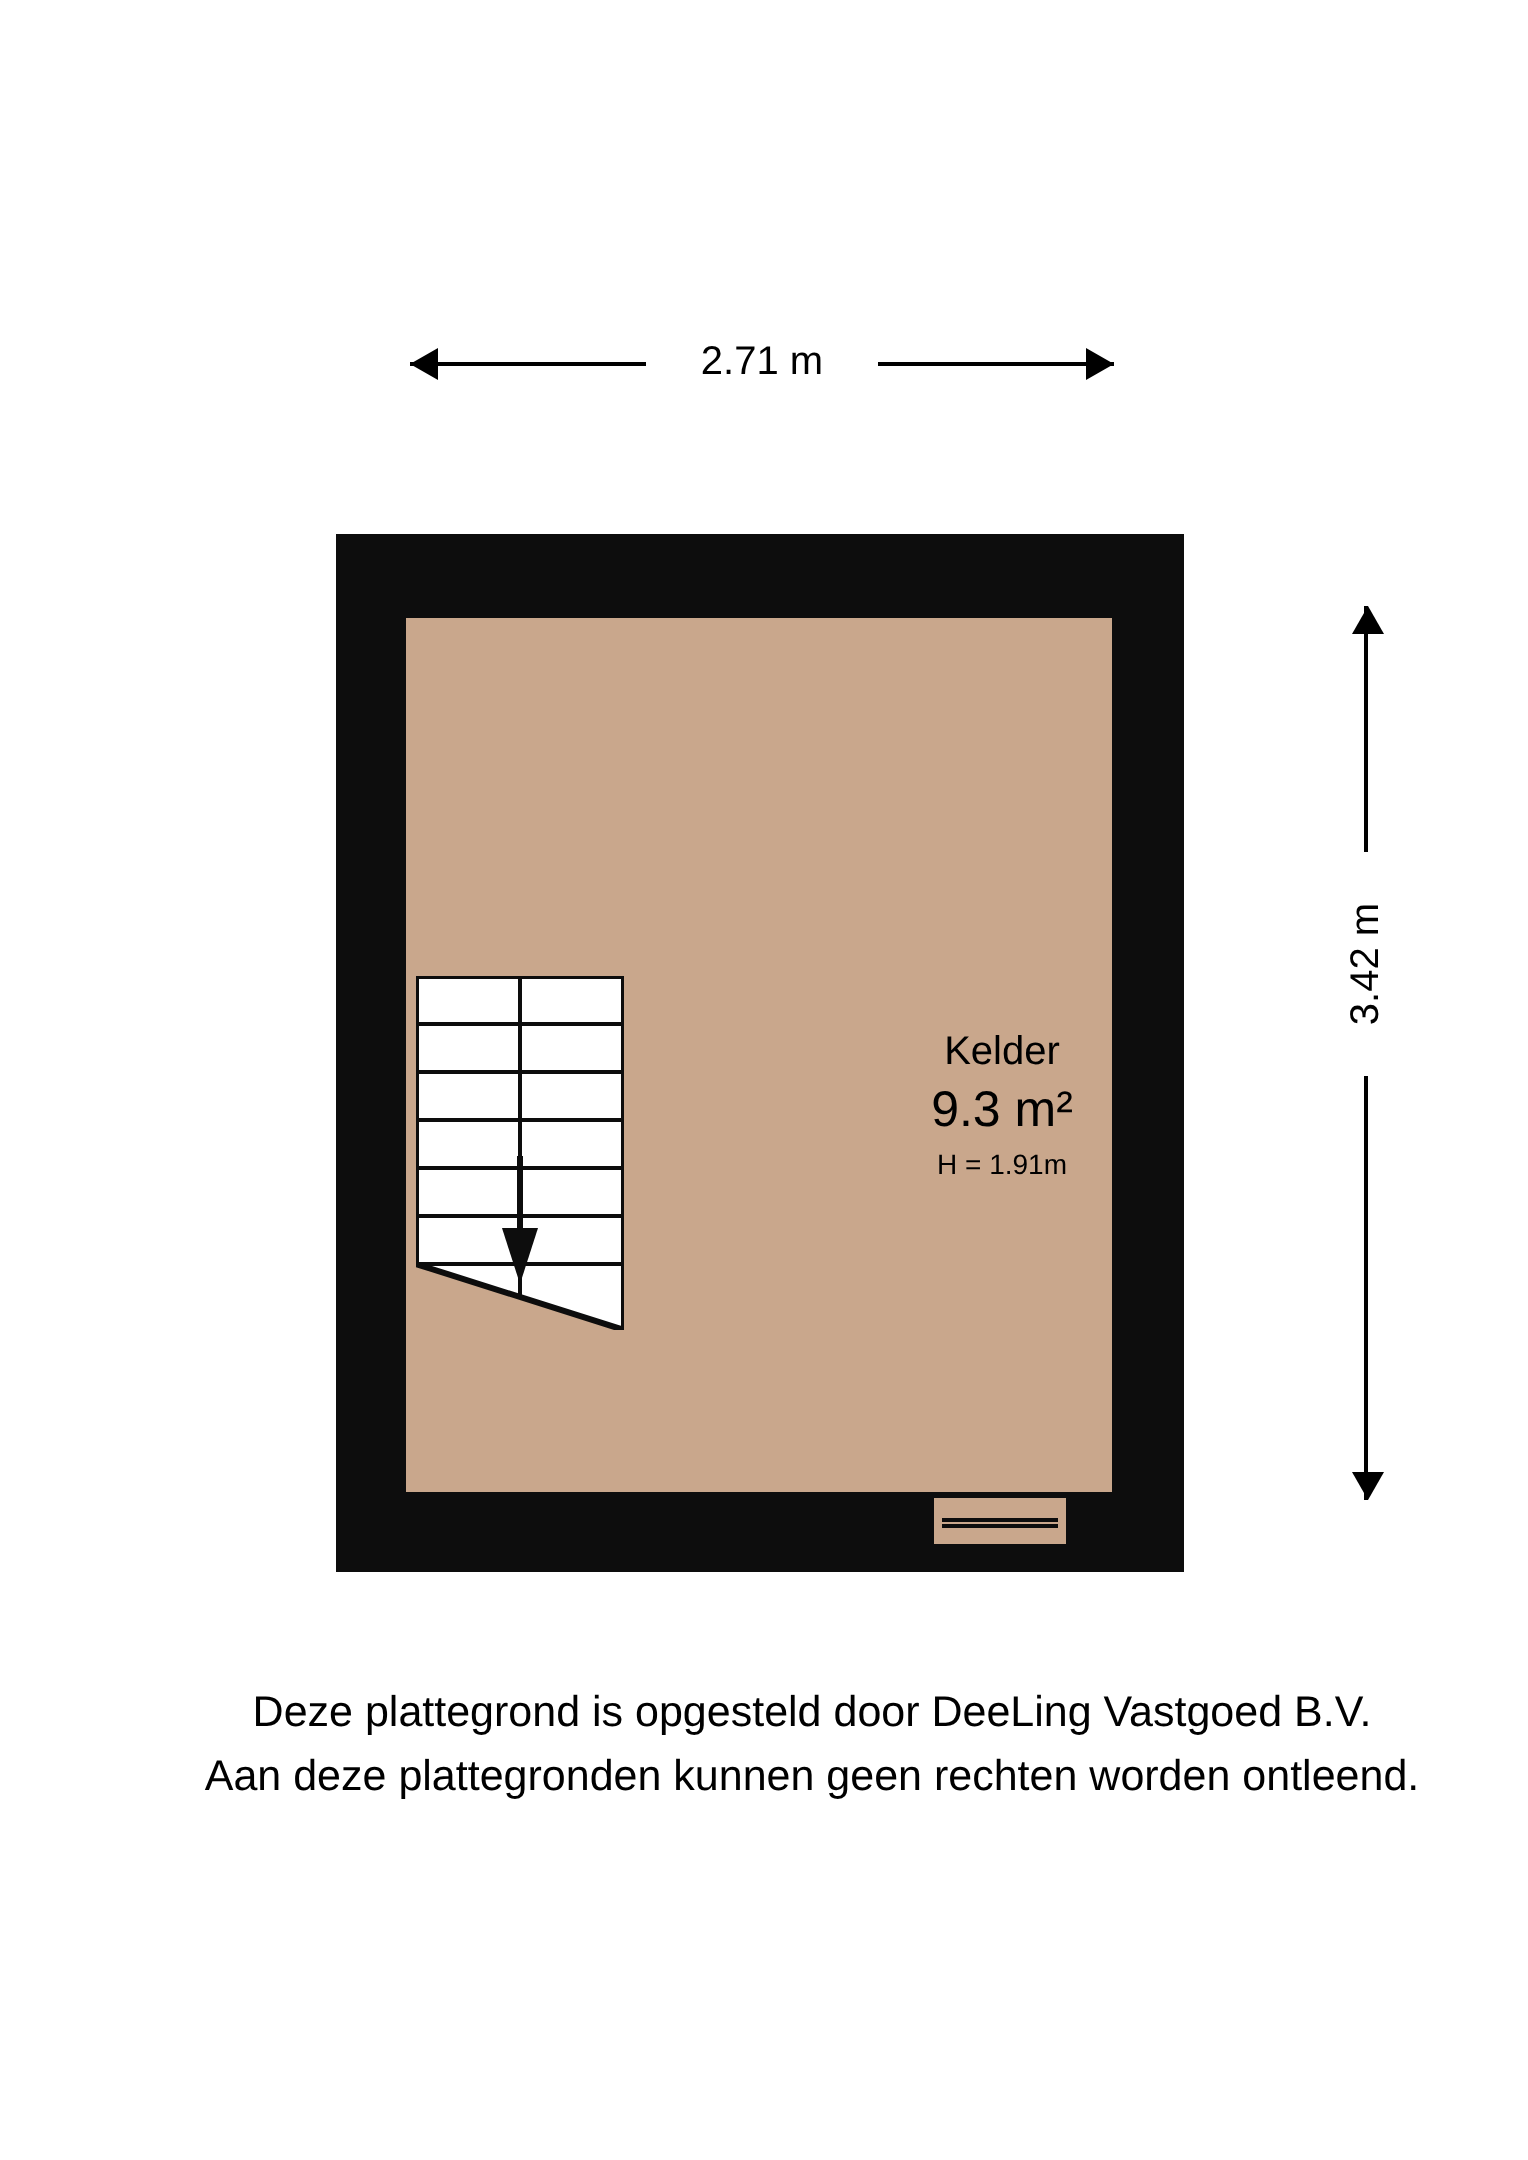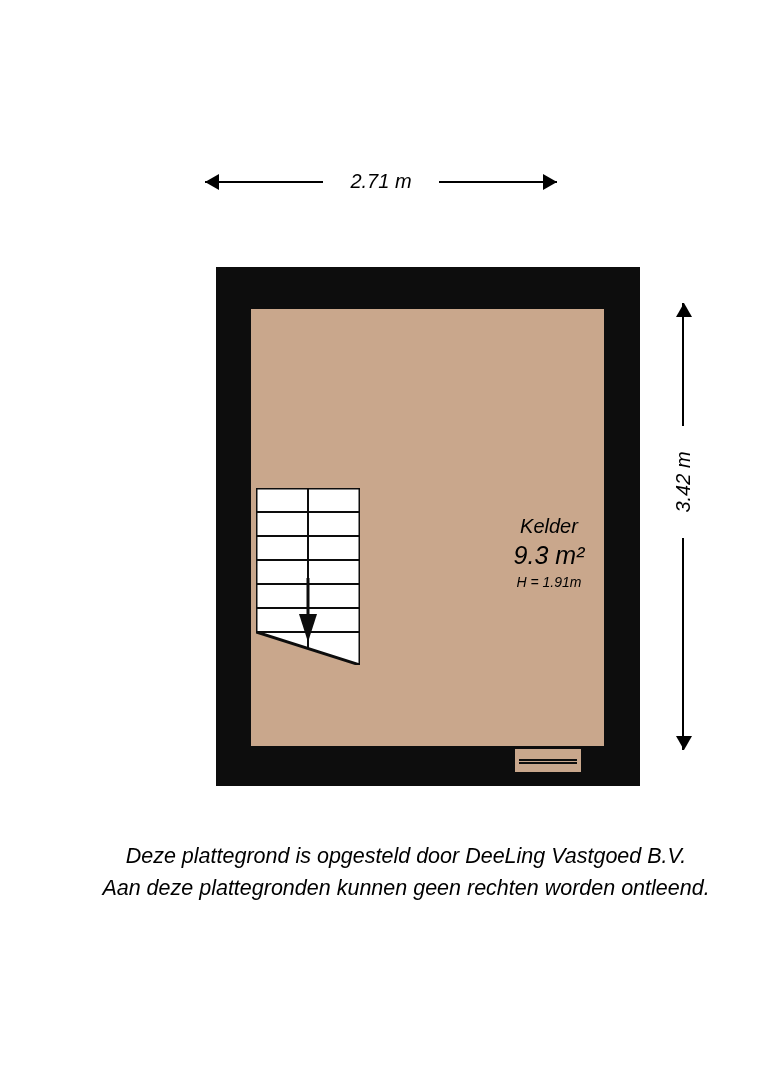--- a/index.html
+++ b/index.html
@@ -15,21 +15,20 @@
     color: #000000;
     overflow: hidden;
   }
 
   #floorplan {
     position: absolute;
     left: 0;
     top: 0;
     width: 764px;
     height: 1080px;
-    font-style: italic;
   }
 
   
   .dim-top {
     position: absolute;
     left: 205px;
     top: 160px;
     width: 352px;
     height: 42px;
   }
@@ -116,21 +115,20 @@
     transform: rotate(-90deg);
   }
 
   
   .building {
     position: absolute;
     left: 168px;
     top: 267px;
     width: 424px;
     height: 519px;
-    margin-left: 48px;
   }
   .wall-outer {
     position: absolute;
     left: 0;
     top: 0;
     width: 424px;
     height: 519px;
     background: #0d0d0d;
   }
   .room-floor {

